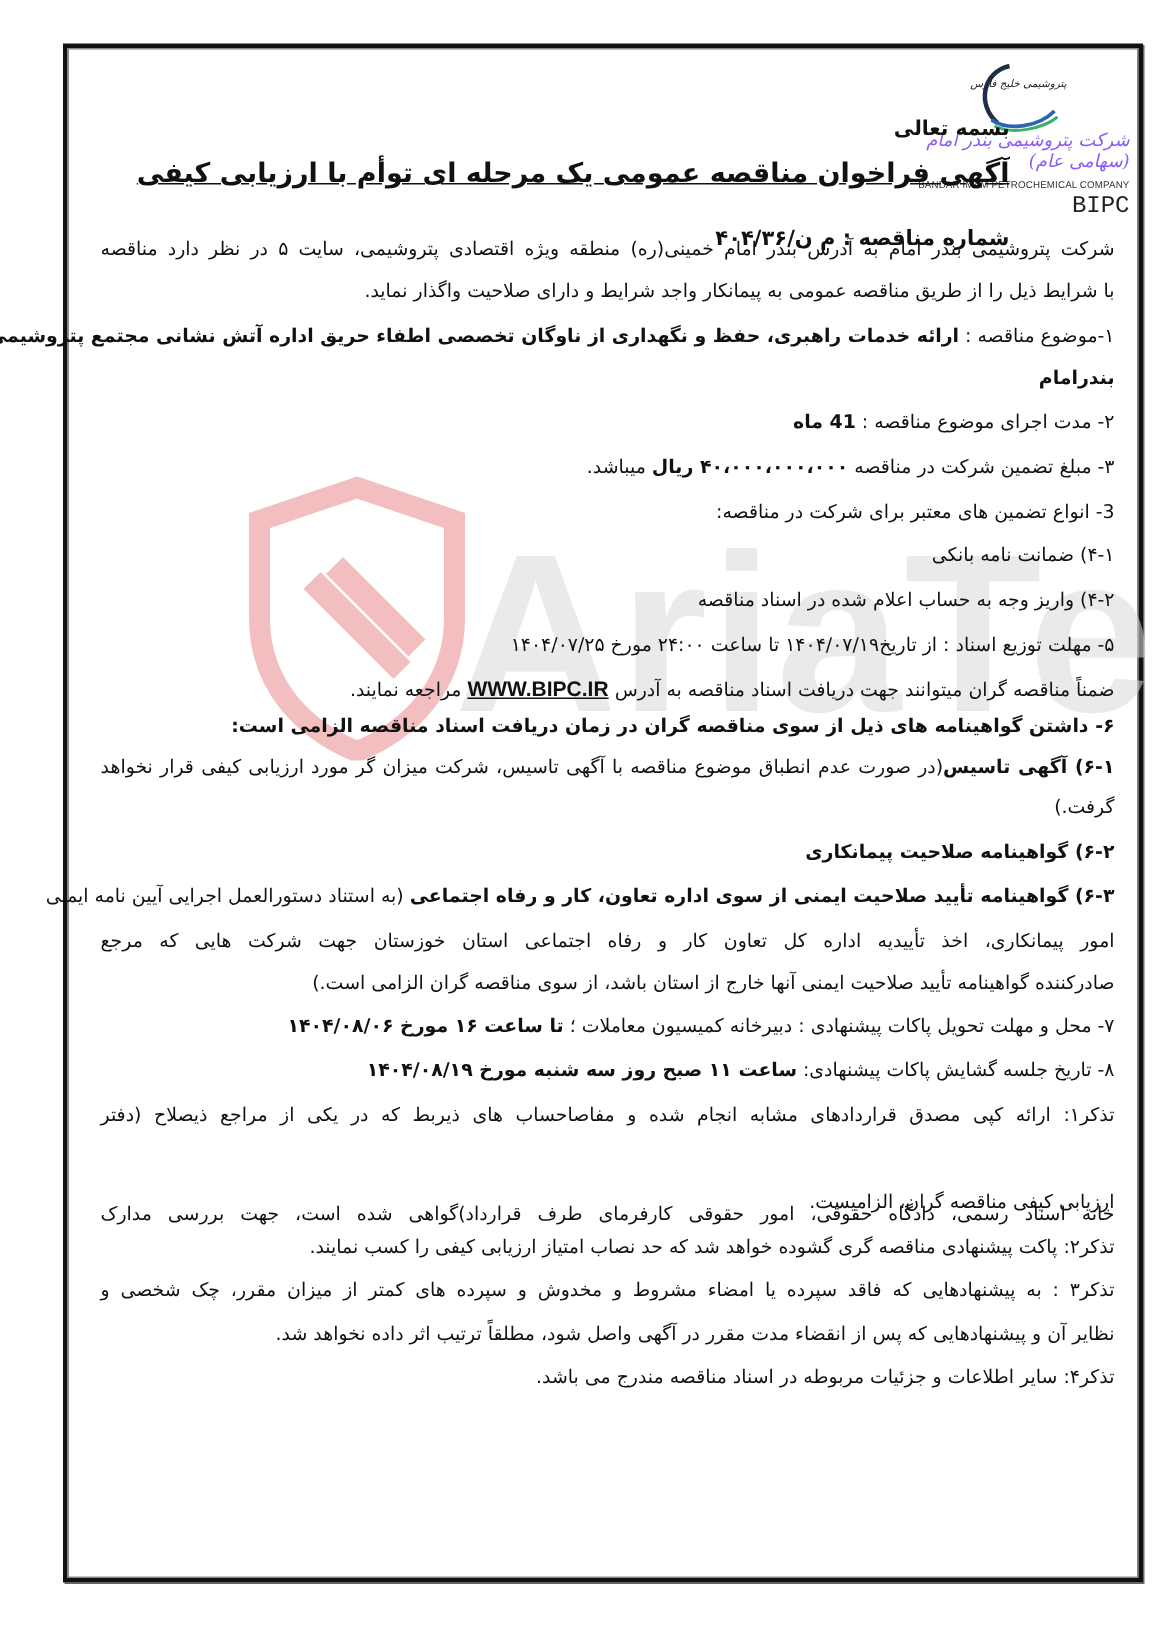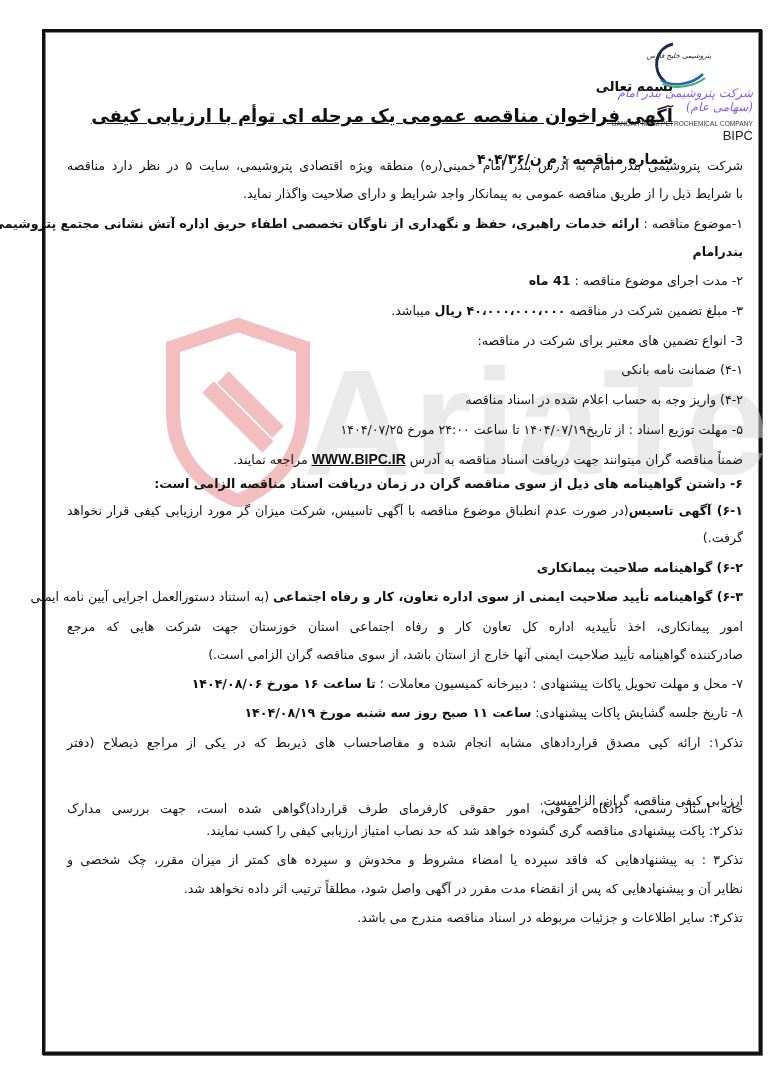--- a/index.html
+++ b/index.html
@@ -8,21 +8,21 @@
   .frame { position:absolute; left:42px; top:29px; width:714px; height:1020px;
            border:3px solid #111; box-shadow: inset 0 0 0 1px #888, 1px 1px 0 #666; background:#fff; }
   .watermark { position:absolute; left:118px; top:285px; width:640px; height:200px; pointer-events:none; }
   .wm-shield { position:absolute; left:0; top:0; width:150px; height:190px; }
   .wm-text { position:absolute; left:140px; top:30px; font-family:"Liberation Sans", sans-serif;
              font-weight:bold; font-size:150px; letter-spacing:2px; color:#d9d9d9; opacity:.55; line-height:1; }
   .logo { position:absolute; right:6px; top:8px; width:150px; height:110px; text-align:right; }
   .logo svg { display:block; margin:0 auto; }
   .logo .fa { font-family:"DejaVu Serif", serif; font-style:italic; font-size:12px; color:#8b5cf6; margin-top:-4px; direction:rtl; }
   .logo .en { font-family:"Liberation Sans", sans-serif; font-size:6.5px; color:#333; margin-top:6px; letter-spacing:.1px; }
-  .logo .abbr { font-family:Liberation Sans, sans-serif; font-size:13px; color:#222; margin-top:1px; }
+  .logo .abbr { font-family:Liberation Mono, monospace; font-size:16px; color:#222; margin-top:1px; }
 
   .content { position:absolute; left:22px; right:16px; top:0; direction:rtl; text-align:right; }
   .line { position:absolute; right:0; left:0; font-size:12.6px; line-height:18px; white-space:nowrap; }
   .justify { text-align:justify; text-align-last:justify; }
   .b { font-weight:bold; }
   .center { text-align:right; }
   .title1 { top:45px; font-weight:bold; font-size:13.5px; left:0; right:70px; }
   .title2 { top:75px; font-weight:bold; font-size:18px; text-decoration:underline; left:0; right:70px; }
   .title3 { top:118px; font-weight:bold; font-size:14px; left:0; right:70px; }
   .url { font-family:Liberation Sans, sans-serif; font-weight:bold; text-decoration:underline; font-size:14px; direction:ltr; unicode-bidi:embed; }

